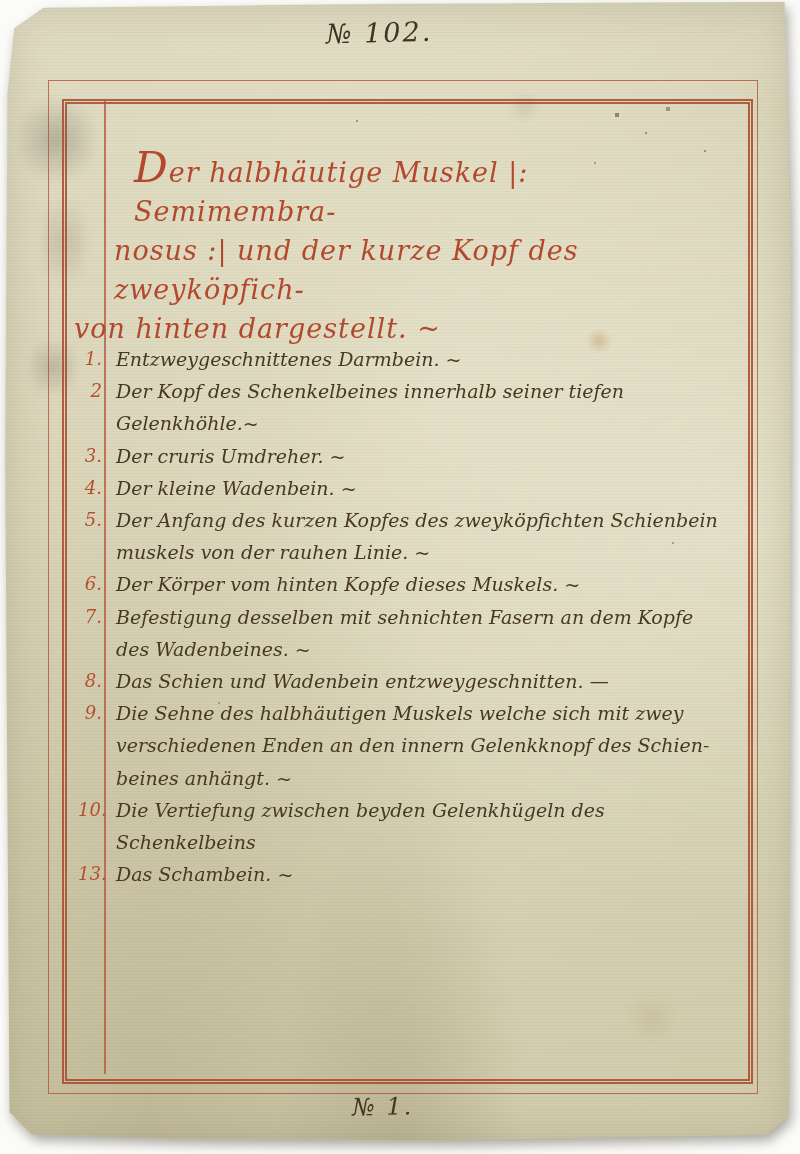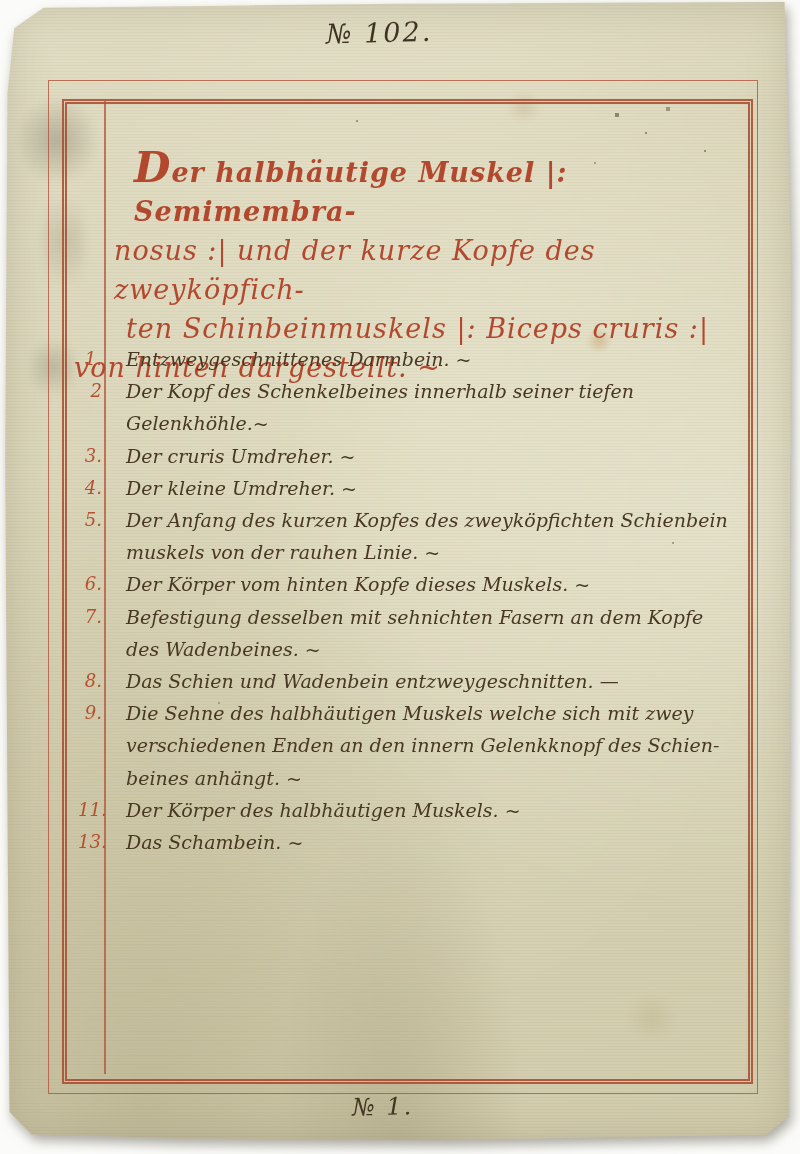--- a/index.html
+++ b/index.html
@@ -43,30 +43,30 @@
     border:5px double rgba(169,72,45,.85);pointer-events:none;}
   .column-rule{position:absolute;left:100px;top:99px;width:2px;height:973px;
     background:rgba(178,84,58,.75);pointer-events:none;}
   
   .folio-top{position:absolute;left:322px;top:14px;width:200px;
     font-style:italic;font-size:27px;color:#3f3322;letter-spacing:2px;transform:rotate(-1.5deg);}
   .folio-bottom{position:absolute;left:348px;top:1090px;width:160px;
     font-style:italic;font-size:24px;color:#433623;letter-spacing:2px;transform:rotate(-1deg);}
   .title-block{position:absolute;left:70px;top:146px;width:656px;
     font-style:italic;color:#b2492e;font-size:27px;line-height:39px;letter-spacing:1px;}
-  .title-block .l1{padding-left:60px;font-weight:bold;}
+  .title-block .l1{padding-left:60px;}
   .title-block .l1::first-letter{font-size:42px;}
   .title-block .l2{padding-left:40px;}
   .title-block .l3{padding-left:52px;}
   .title-block .l4{text-align:left;}
   .list-block{position:absolute;left:74px;top:341px;width:664px;
     font-style:italic;font-size:19px;line-height:32.2px;color:#483823;}
   .row{display:flex;align-items:flex-start;}
   .row .num{flex:none;width:24px;text-align:right;color:#b5502f;font-size:18px;}
-  .row .txt{flex:1;margin-left:24px;white-space:pre-line;}
+  .row .txt{flex:1;margin-left:14px;white-space:pre-line;}
 </style>
 </head>
 <body>
 
 <div class="paper-wrap">
   <div class="paper">
     <div class="laid-texture"></div>
     <div class="smudge s1"></div>
     <div class="smudge s2"></div>
     <div class="smudge s3"></div>
@@ -76,41 +76,40 @@
     <div class="specks"></div>
 
     <div class="frame-outer"></div>
     <div class="frame-inner"></div>
     <div class="column-rule"></div>
 
     <div class="folio-top">№ 102.</div>
 
     <div class="title-block">
       <div class="l1">Der halbhäutige Muskel |: Semimembra-</div>
-      <div class="l2">nosus :| und der kurze Kopfe des zweyköpfich-</div>
-      <div class="l3">ten Schinbeinmuskels |: Biceps cruris :|</div>
+      <div class="l2">nosus :| und der kurze Kopf des zweyköpfich-</div>
       <div class="l4">von hinten dargestellt. ~</div>
     </div>
 
     <div class="list-block">
       <div class="row">
         <span class="num">1.</span>
         <span class="txt">Entzweygeschnittenes Darmbein. ~</span>
       </div>
       <div class="row">
         <span class="num">2</span>
         <span class="txt">Der Kopf des Schenkelbeines innerhalb seiner tiefen Gelenkhöhle.~</span>
       </div>
       <div class="row">
         <span class="num">3.</span>
         <span class="txt">Der cruris Umdreher. ~</span>
       </div>
       <div class="row">
         <span class="num">4.</span>
-        <span class="txt">Der kleine Umdreher. ~</span>
+        <span class="txt">Der kleine Wadenbein. ~</span>
       </div>
       <div class="row">
         <span class="num">5.</span>
         <span class="txt">Der Anfang des kurzen Kopfes des zweyköpfichten Schienbein
 muskels von der rauhen Linie. ~</span>
       </div>
       <div class="row">
         <span class="num">6.</span>
         <span class="txt">Der Körper vom hinten Kopfe dieses Muskels. ~</span>
       </div>
@@ -123,22 +122,22 @@
         <span class="num">8.</span>
         <span class="txt">Das Schien und Wadenbein entzweygeschnitten. —</span>
       </div>
       <div class="row">
         <span class="num">9.</span>
         <span class="txt">Die Sehne des halbhäutigen Muskels welche sich mit zwey
 verschiedenen Enden an den innern Gelenkknopf des Schien-
 beines anhängt. ~</span>
       </div>
       <div class="row">
-        <span class="num">11.</span>
-        <span class="txt">Der Körper des halbhäutigen Muskels. ~</span>
+        <span class="num">10.</span>
+        <span class="txt">Die Vertiefung zwischen beyden Gelenkhügeln des Schenkelbeins</span>
       </div>
       <div class="row">
         <span class="num">13.</span>
         <span class="txt">Das Schambein. ~</span>
       </div>
     </div>
 
     <div class="folio-bottom">№ 1.</div>
   </div>
 </div>

